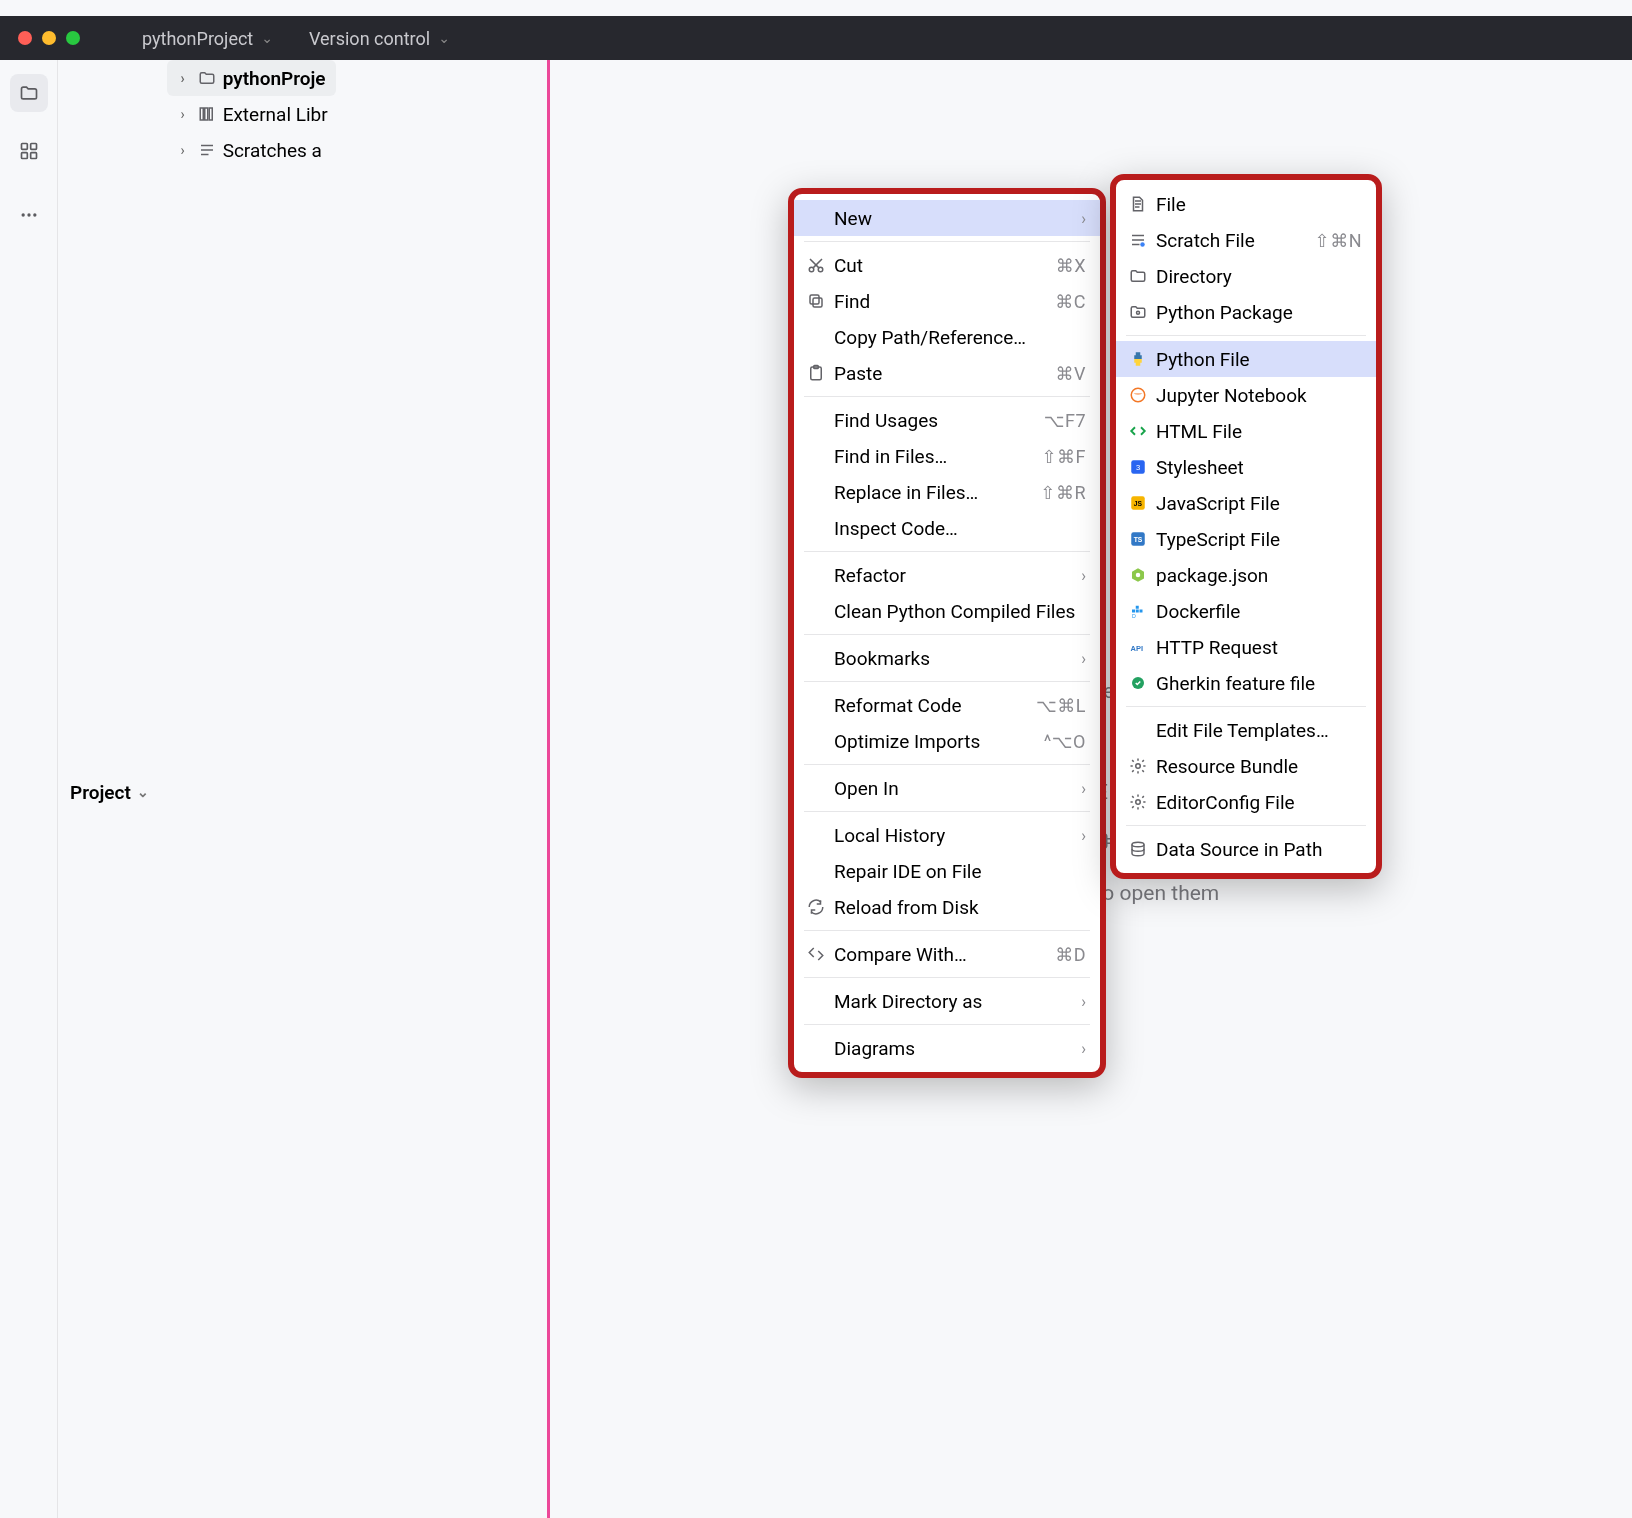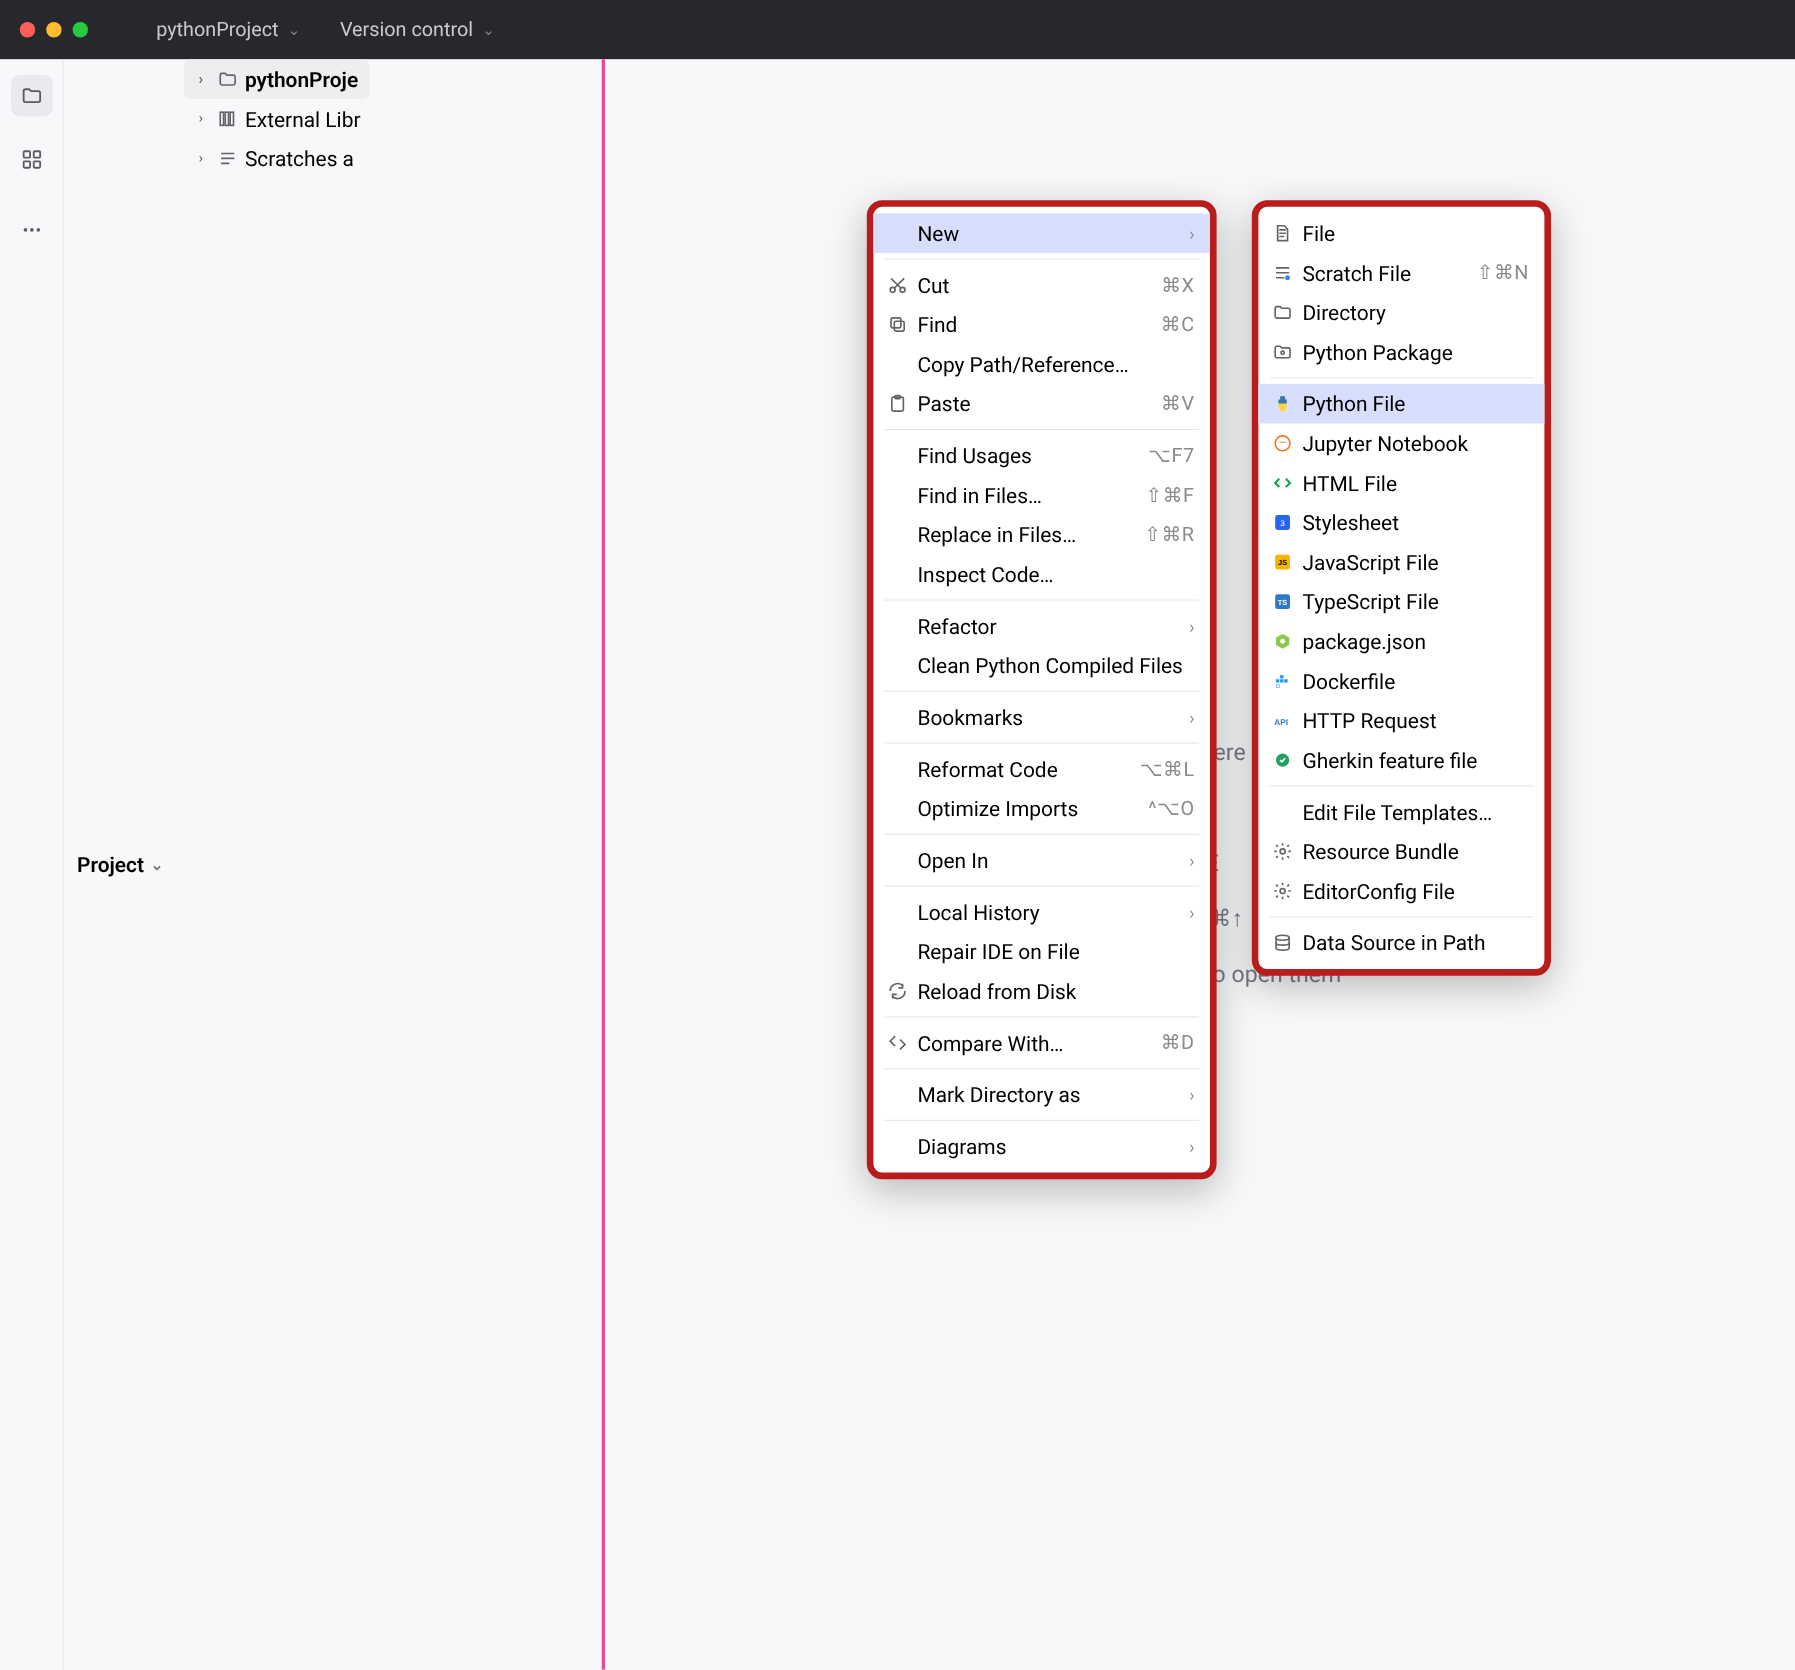--- a/index.html
+++ b/index.html
@@ -5,26 +5,27 @@
   * { box-sizing: border-box; margin: 0; padding: 0; }
   body {
     font-family: -apple-system, BlinkMacSystemFont, "Segoe UI", Roboto, Helvetica, Arial, sans-serif;
     font-size: 18px;
     background: #f7f8fa;
     width: 1632px;
     height: 1518px;
     overflow: hidden;
   }
   .titlebar {
-    height: 54px;
+    height: 44px;
     background: #27282e;
     display: flex;
     align-items: center;
     padding: 0 18px;
     gap: 8px;
+    margin-top: 16px;
   }
   .traffic-lights { display: flex; gap: 10px; margin-right: 40px;}
   .traffic-light { width: 14px; height: 14px; border-radius: 50%; }
   .tl-red { background: #ff5f57; }
   .tl-yellow { background: #febc2e; }
   .tl-green { background: #28c840; }
   .title-dd {
     display: flex; align-items: center;
     color: #c9c9ce; font-size: 18px; padding: 6px 14px; border-radius: 6px;
     gap: 8px;
@@ -69,21 +70,21 @@
   .ctx-menu {
     position: absolute;
     background: #fff;
     border: 6px solid #b91c1c;
     border-radius: 14px;
     box-shadow: 0 10px 36px rgba(0,0,0,.25);
     padding: 6px 0;
     z-index: 100;
   }
   .ctx-menu.main-ctx { left: 238px; top: 128px; width: 318px; }
-  .ctx-menu.sub-ctx  { left: 560px; top: 128px; width: 272px; margin-left: 28px; }
+  .ctx-menu.sub-ctx  { left: 560px; top: 114px; width: 272px; }
   .ctx-item {
     display:flex; align-items:center; height: 36px;
     padding: 0 14px 0 10px;
     font-size: 19px; cursor: default;
   }
   .ctx-item.hovered { background: #d7defb; }
   .ctx-item .cicon { width: 24px; display:inline-flex;align-items:center;justify-content:center; margin-right: 6px; color:#636368;}
   .ctx-item .clabel { flex:1; white-space:nowrap; overflow:hidden; text-overflow:ellipsis;}
   .ctx-item .cshort { color:#8a8a8f; font-size: 18px; letter-spacing:.5px;}
   .ctx-item .csub { color:#8a8a8f; font-size: 16px;}

